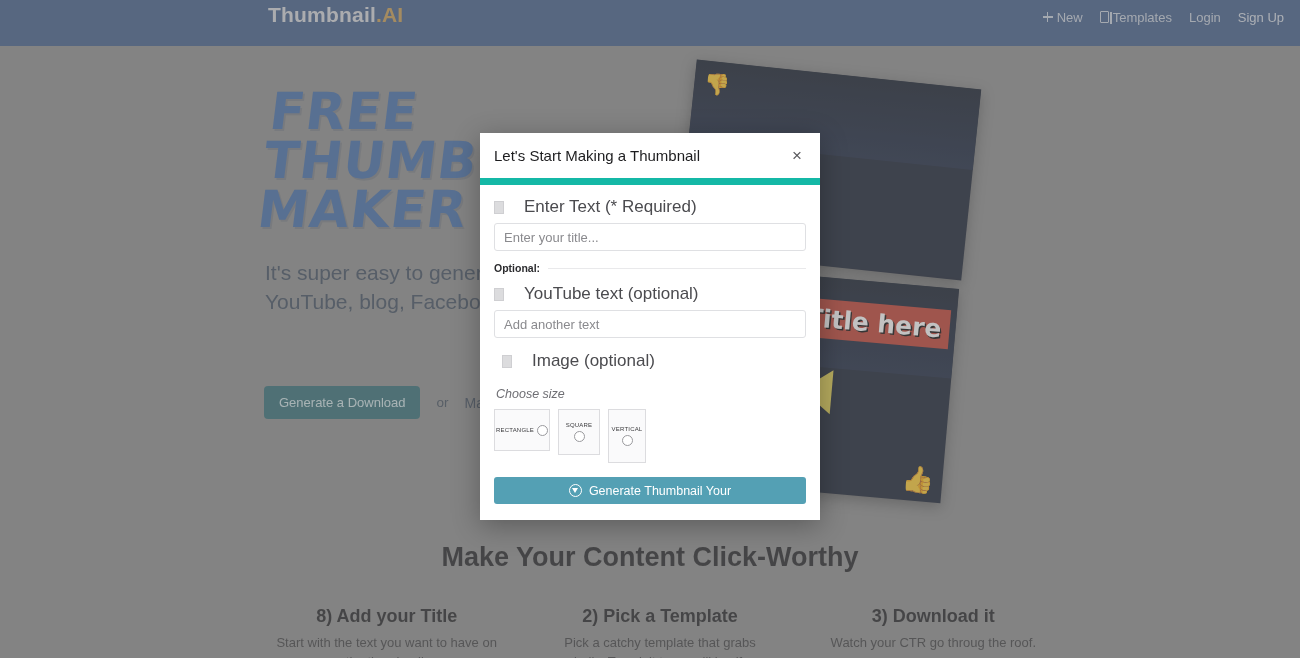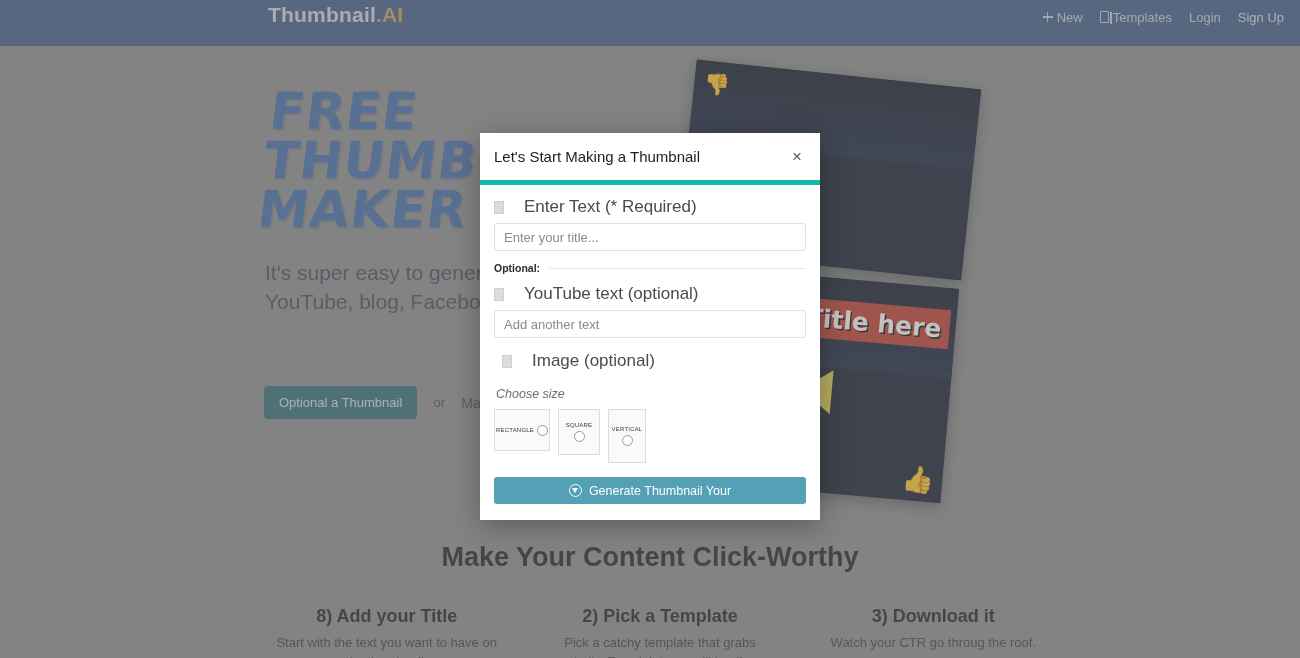--- a/index.html
+++ b/index.html
@@ -196,21 +196,21 @@
     position: absolute;
     left: 480px; top: 133px;
     width: 340px; height: 387px;
     background: #ffffff;
     z-index: 10;
     box-shadow: 0 6px 26px rgba(0,0,0,.30);
     display: flex; flex-direction: column;
   }
   .modal-header {
     height: 52px;
-    border-bottom: 5px solid #14b8a6;
+    border-bottom: 7px solid #14b8a6;
     display: flex; align-items: center;
     padding: 0 14px;
     flex: none;
   }
   .modal-title {
     font-size: 15px; color: #1d1d1f; font-weight: normal;
     flex: 1;
   }
   .modal-close {
     background: none; border: none;
@@ -342,21 +342,21 @@
 
   <div class="hero-title">
     <div>FREE</div>
     <div>THUMBNAIL</div>
     <div>MAKER</div>
   </div>
 
   <div class="hero-sub"><span>It's super easy to generate thumbnails for your Shorts, YouTube, blog, Facebook posts. Just enter a title.</span><span class="edit-emoji"></span></div>
 
   <div class="cta-row">
-    <button class="btn-primary">Optional a Thumbnail</button>
+    <button class="btn-primary">Generate a Download</button>
     <span class="or-text">or</span>
     <a class="link-make" href="#">Make from a template</a>
   </div>
 
   <div class="thumb thumb-1">
     <div class="sky"></div>
     <div class="city"></div>
     <div class="thumb-emoji emoji-down">👎</div>
   </div>
 

